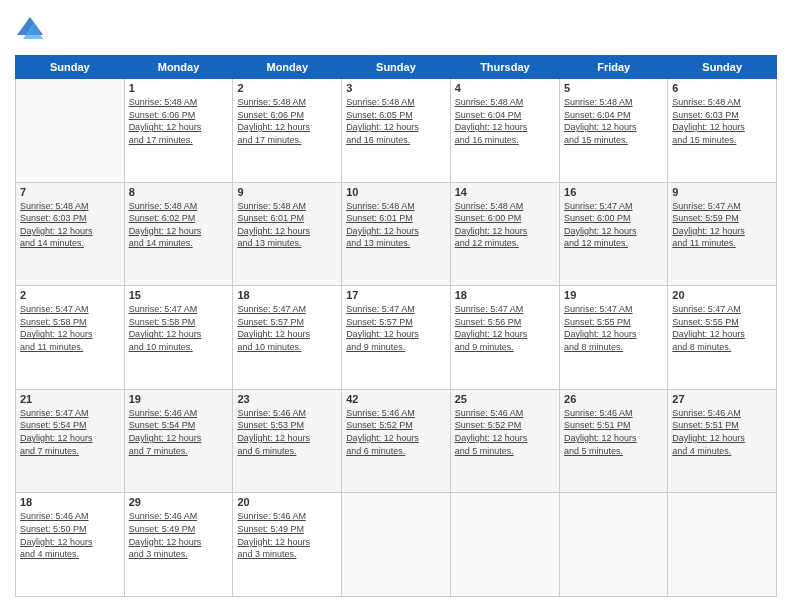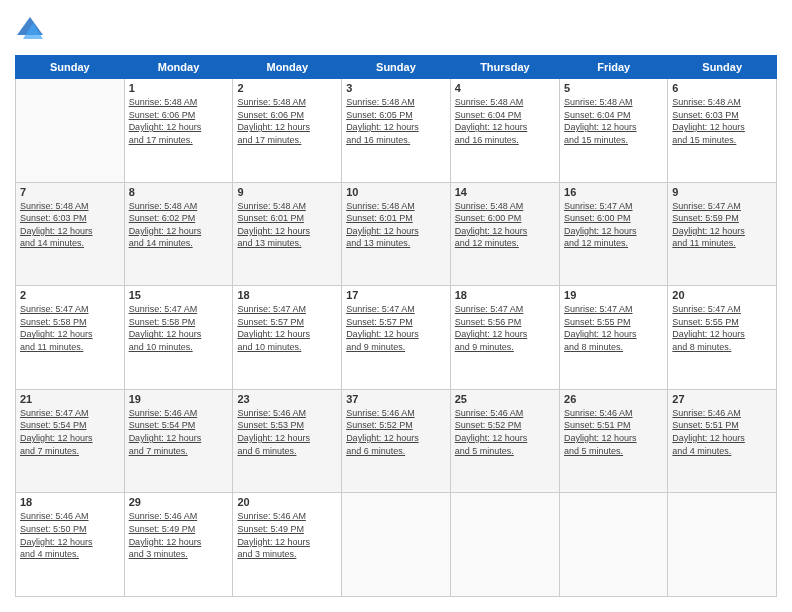--- a/index.html
+++ b/index.html
@@ -292,21 +292,21 @@
 and 7 minutes.</div>
           </td>
           <td>
             <div class="day-number">23</div>
             <div class="day-info" style="white-space: pre-line;">Sunrise: 5:46 AM
 Sunset: 5:53 PM
 Daylight: 12 hours
 and 6 minutes.</div>
           </td>
           <td>
-            <div class="day-number">37</div>
+            <div class="day-number">42</div>
             <div class="day-info" style="white-space: pre-line;">Sunrise: 5:46 AM
 Sunset: 5:52 PM
 Daylight: 12 hours
 and 6 minutes.</div>
           </td>
           <td>
             <div class="day-number">25</div>
             <div class="day-info" style="white-space: pre-line;">Sunrise: 5:46 AM
 Sunset: 5:52 PM
 Daylight: 12 hours

